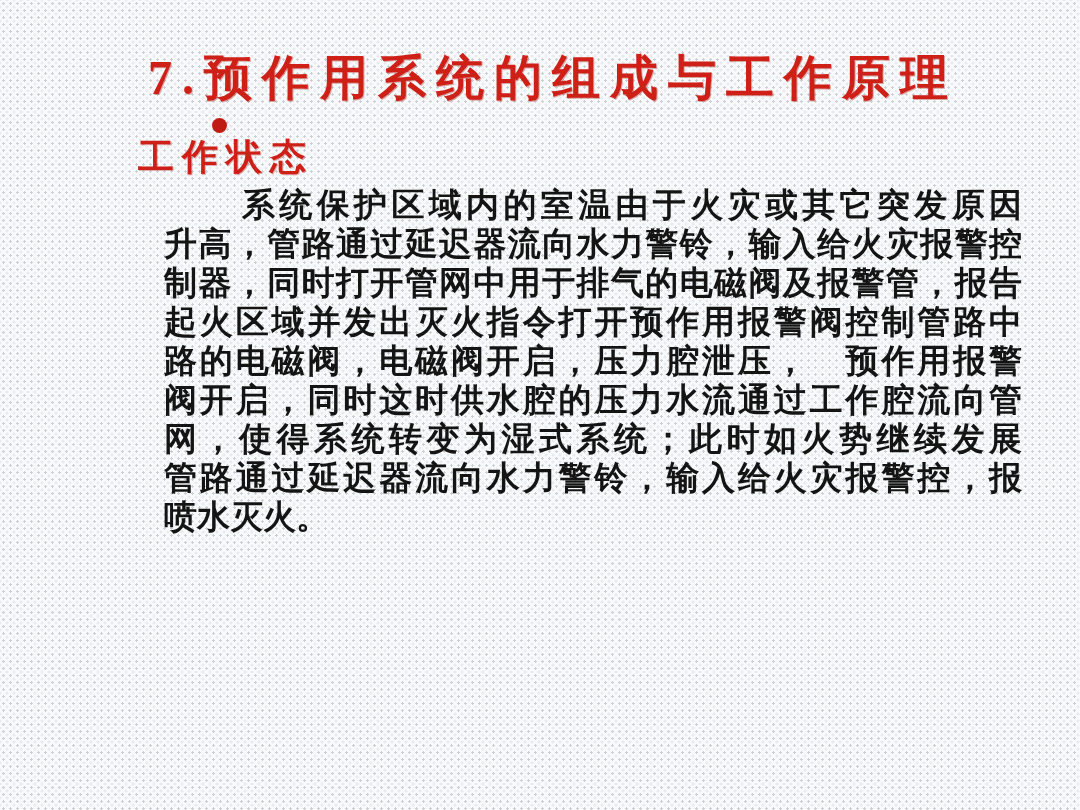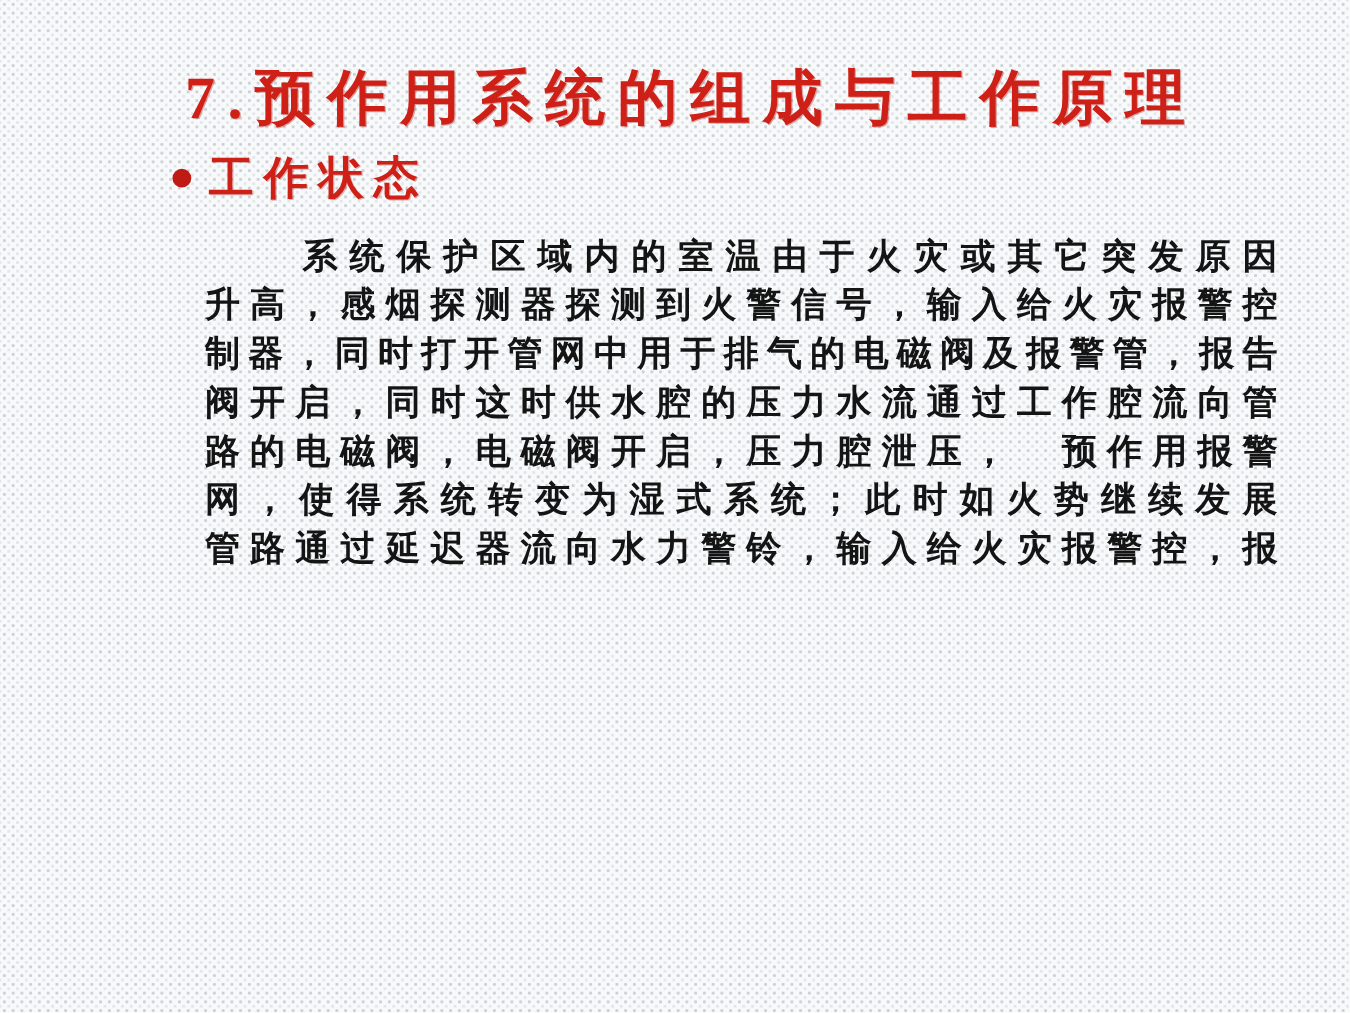--- a/index.html
+++ b/index.html
@@ -38,20 +38,21 @@
     text-shadow: 1px 1px 0 rgba(160,20,15,0.35);
     white-space: nowrap;
   }
   .bullet-row {
     position: absolute;
     top: 118px;
     left: 138px;
     display: flex;
     align-items: center;
     color: #cf2018;
+    flex-direction: column;
   }
   .bullet-dot {
     width: 15px;
     height: 15px;
     border-radius: 50%;
     background: #c01a15;
     margin-right: 14px;
     flex: 0 0 auto;
   }
   .bullet-label {
@@ -59,21 +60,21 @@
     font-weight: 900;
     letter-spacing: 8px;
     text-shadow: 1px 1px 0 rgba(160,20,15,0.3);
     white-space: nowrap;
   }
   .body {
     position: absolute;
     left: 164px;
     top: 186px;
     width: 858px;
-    font-size: 28px;
+    font-size: 33px;
     font-weight: bold;
     color: #141414;
     line-height: 39px;
   }
   .line {
     height: 39px;
     text-align: justify;
     text-align-last: justify;
     white-space: nowrap;
     overflow: hidden;
@@ -93,21 +94,23 @@
 
   <h1 class="title">7.预作用系统的组成与工作原理</h1>
 
   <div class="bullet-row">
     <span class="bullet-dot"></span>
     <span class="bullet-label">工作状态</span>
   </div>
 
   <div class="body">
     <div class="line line-first">系统保护区域内的室温由于火灾或其它突发原因</div>
-    <div class="line">升高，感烟探测器探测到火警信号，输入给火灾报警控</div>
+    <div class="line">升高，管路通过延迟器流向水力警铃，输入给火灾报警控</div>
     <div class="line">制器，同时打开管网中用于排气的电磁阀及报警管，报告</div>
+    <div class="line">起火区域并发出灭火指令打开预作用报警阀控制管路中</div>
+    <div class="line">路的电磁阀，电磁阀开启，压力腔泄压，　预作用报警</div>
     <div class="line">阀开启，同时这时供水腔的压力水流通过工作腔流向管</div>
-    <div class="line">路的电磁阀，电磁阀开启，压力腔泄压，　预作用报警</div>
     <div class="line">网，使得系统转变为湿式系统；此时如火势继续发展</div>
     <div class="line">管路通过延迟器流向水力警铃，输入给火灾报警控，报</div>
+    <div class="line line-last">喷水灭火。</div>
   </div>
 
 </div>
 
 </body></html>

